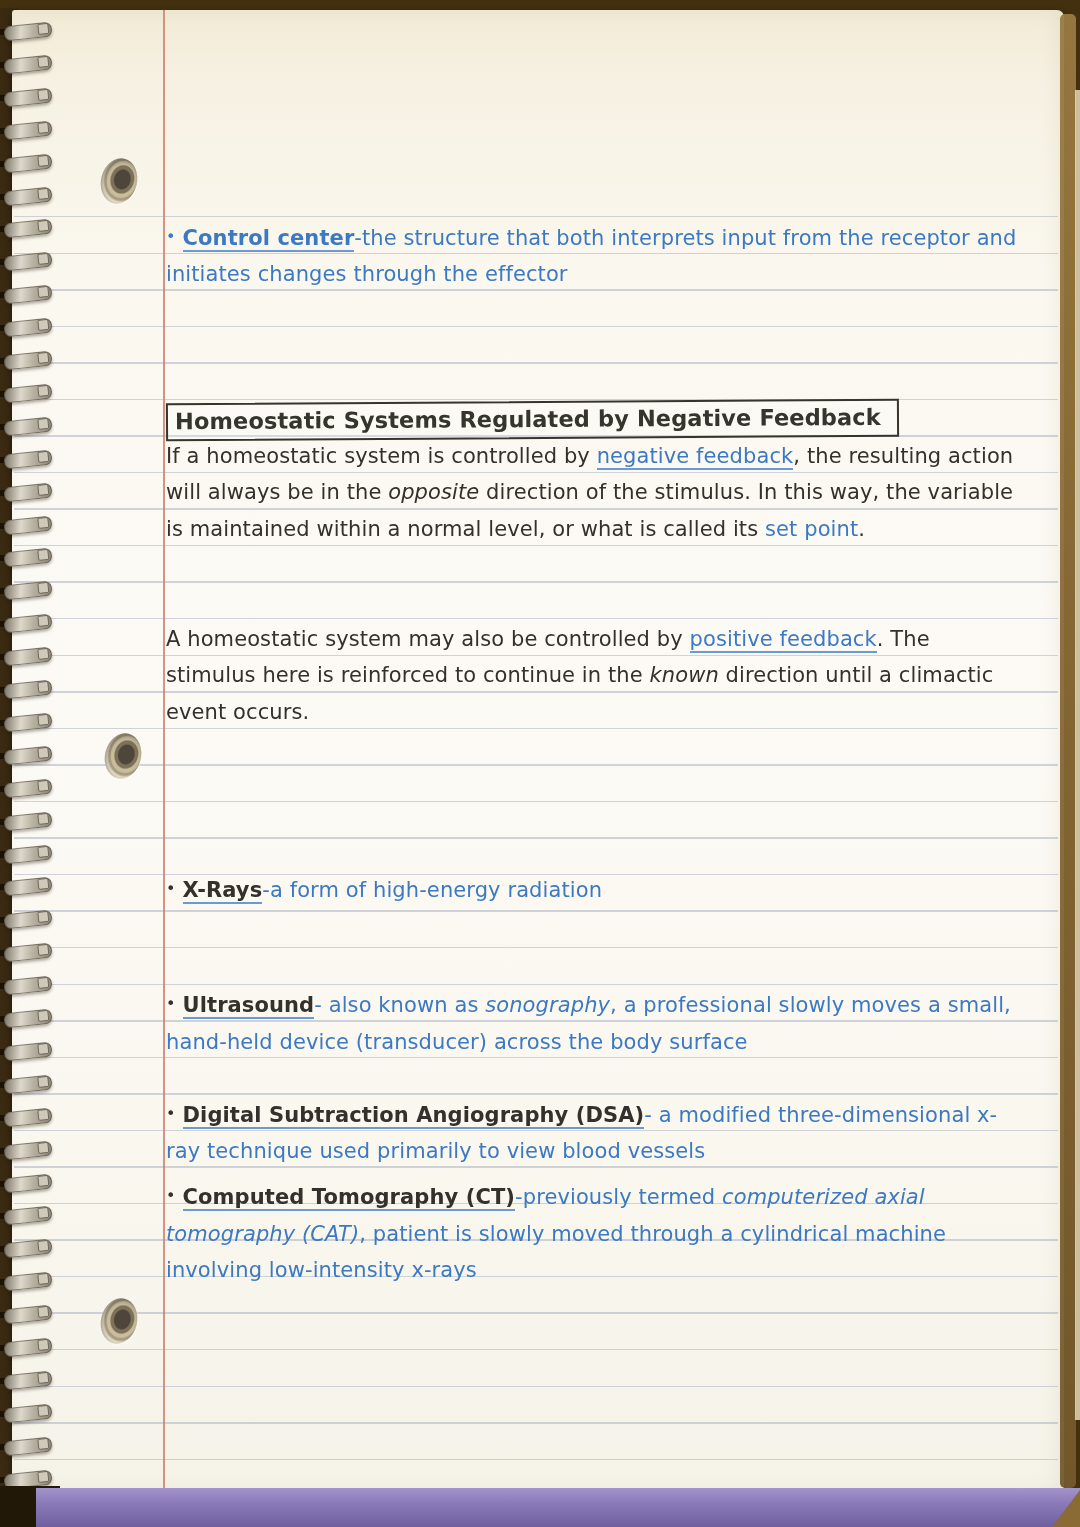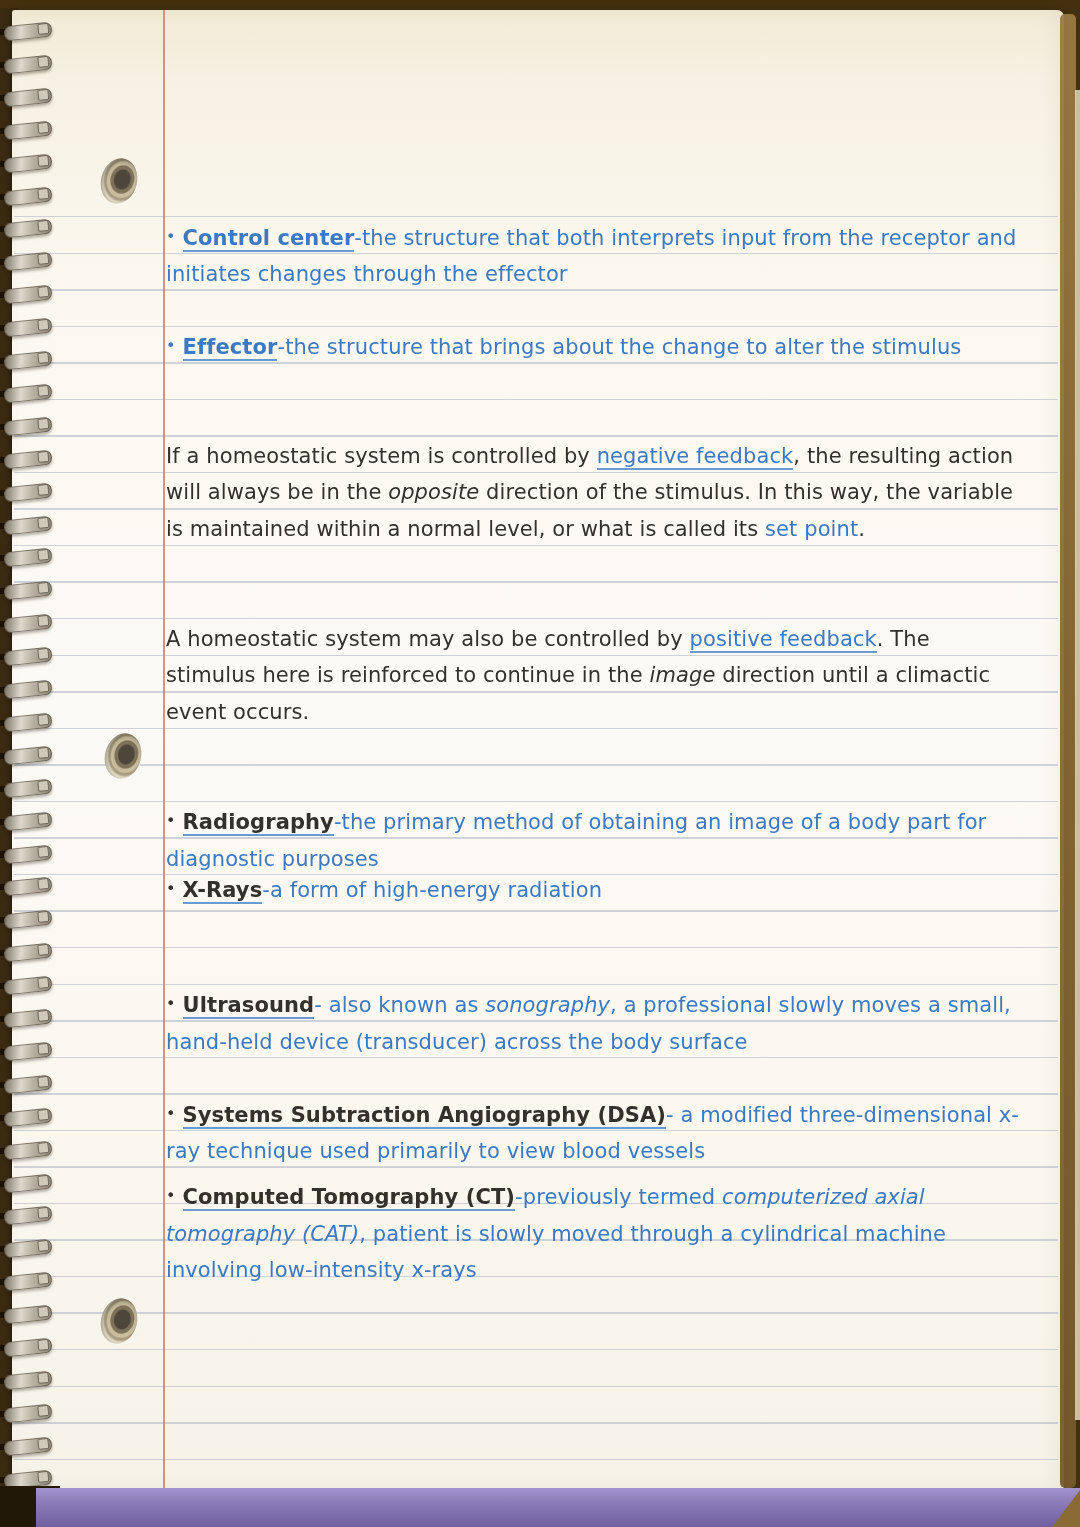--- a/index.html
+++ b/index.html
@@ -141,25 +141,24 @@
     <div class="loop" style="top: 1438.7px;"></div>
     <div class="loop" style="top: 1471.6px;"></div>
   </div>
 
 <div class="hole" style="left:101px;top:158px;"></div>
 <div class="hole" style="left:105px;top:733px;"></div>
 <div class="hole" style="left:101px;top:1298px;"></div>
 
 <div class="note-layer" id="note-layer">
     <div class="block bullet" style="top: 218.5px;"><span class="dot blue">•</span><span class="term blue ul">Control center</span><span class="seg blue">-the structure that both interprets input from the receptor and initiates changes through the effector</span></div>
-    <div class="block bullet" style="top: 328.15px;"><span class="dot blue">•</span><span class="term blue ul">Effector</span><span class="seg blue">-the structure that brings about the change to alter the stimulus</span></div>
+    <div class="block heading" style="top: 401.25px;"><span class="hbox">Homeostatic Systems Regulated by Negative Feedback</span></div>
     <div class="block para" style="top: 437.8px;"><span class="seg black">If a homeostatic system is controlled by </span><span class="seg blue ul">negative feedback</span><span class="seg black">, the resulting action will always be in the </span><span class="seg black it">opposite</span><span class="seg black"> direction of the stimulus. In this way, the variable is maintained within a normal level, or what is called its </span><span class="seg blue">set point</span><span class="seg black">.</span></div>
-    <div class="block para" style="top: 620.55px;"><span class="seg black">A homeostatic system may also be controlled by </span><span class="seg blue ul">positive feedback</span><span class="seg black">. The stimulus here is reinforced to continue in the </span><span class="seg black it">image</span><span class="seg black"> direction until a climactic event occurs.</span></div>
-    <div class="block bullet" style="top: 803.3px;"><span class="dot black">•</span><span class="term black ul">Radiography</span><span class="seg blue">-the primary method of obtaining an image of a body part for diagnostic purposes</span></div>
+    <div class="block para" style="top: 620.55px;"><span class="seg black">A homeostatic system may also be controlled by </span><span class="seg blue ul">positive feedback</span><span class="seg black">. The stimulus here is reinforced to continue in the </span><span class="seg black it">known</span><span class="seg black"> direction until a climactic event occurs.</span></div>
     <div class="block bullet" style="top: 871px;"><span class="dot black">•</span><span class="term black ul">X-Rays</span><span class="seg blue">-a form of high-energy radiation</span></div>
     <div class="block bullet" style="top: 986.05px;"><span class="dot black">•</span><span class="term black ul">Ultrasound</span><span class="seg blue">- also known as </span><span class="seg blue it">sonography</span><span class="seg blue">, a professional slowly moves a small, hand-held device (transducer) across the body surface</span></div>
-    <div class="block bullet" style="top: 1095.7px;"><span class="dot black">•</span><span class="term black ul">Systems Subtraction Angiography (DSA)</span><span class="seg blue">- a modified three-dimensional x-ray technique used primarily to view blood vessels</span></div>
+    <div class="block bullet" style="top: 1095.7px;"><span class="dot black">•</span><span class="term black ul">Digital Subtraction Angiography (DSA)</span><span class="seg blue">- a modified three-dimensional x-ray technique used primarily to view blood vessels</span></div>
     <div class="block bullet" style="top: 1178px;"><span class="dot black">•</span><span class="term black ul">Computed Tomography (CT)</span><span class="seg blue">-previously termed </span><span class="seg blue it">computerized axial tomography (CAT)</span><span class="seg blue">, patient is slowly moved through a cylindrical machine involving low-intensity x-rays</span></div>
   </div>
 
 <div class="bottom-dark"></div>
 <div class="bottom-strip"></div>
 <div class="bottom-wedge"></div>
 
 </body></html>

